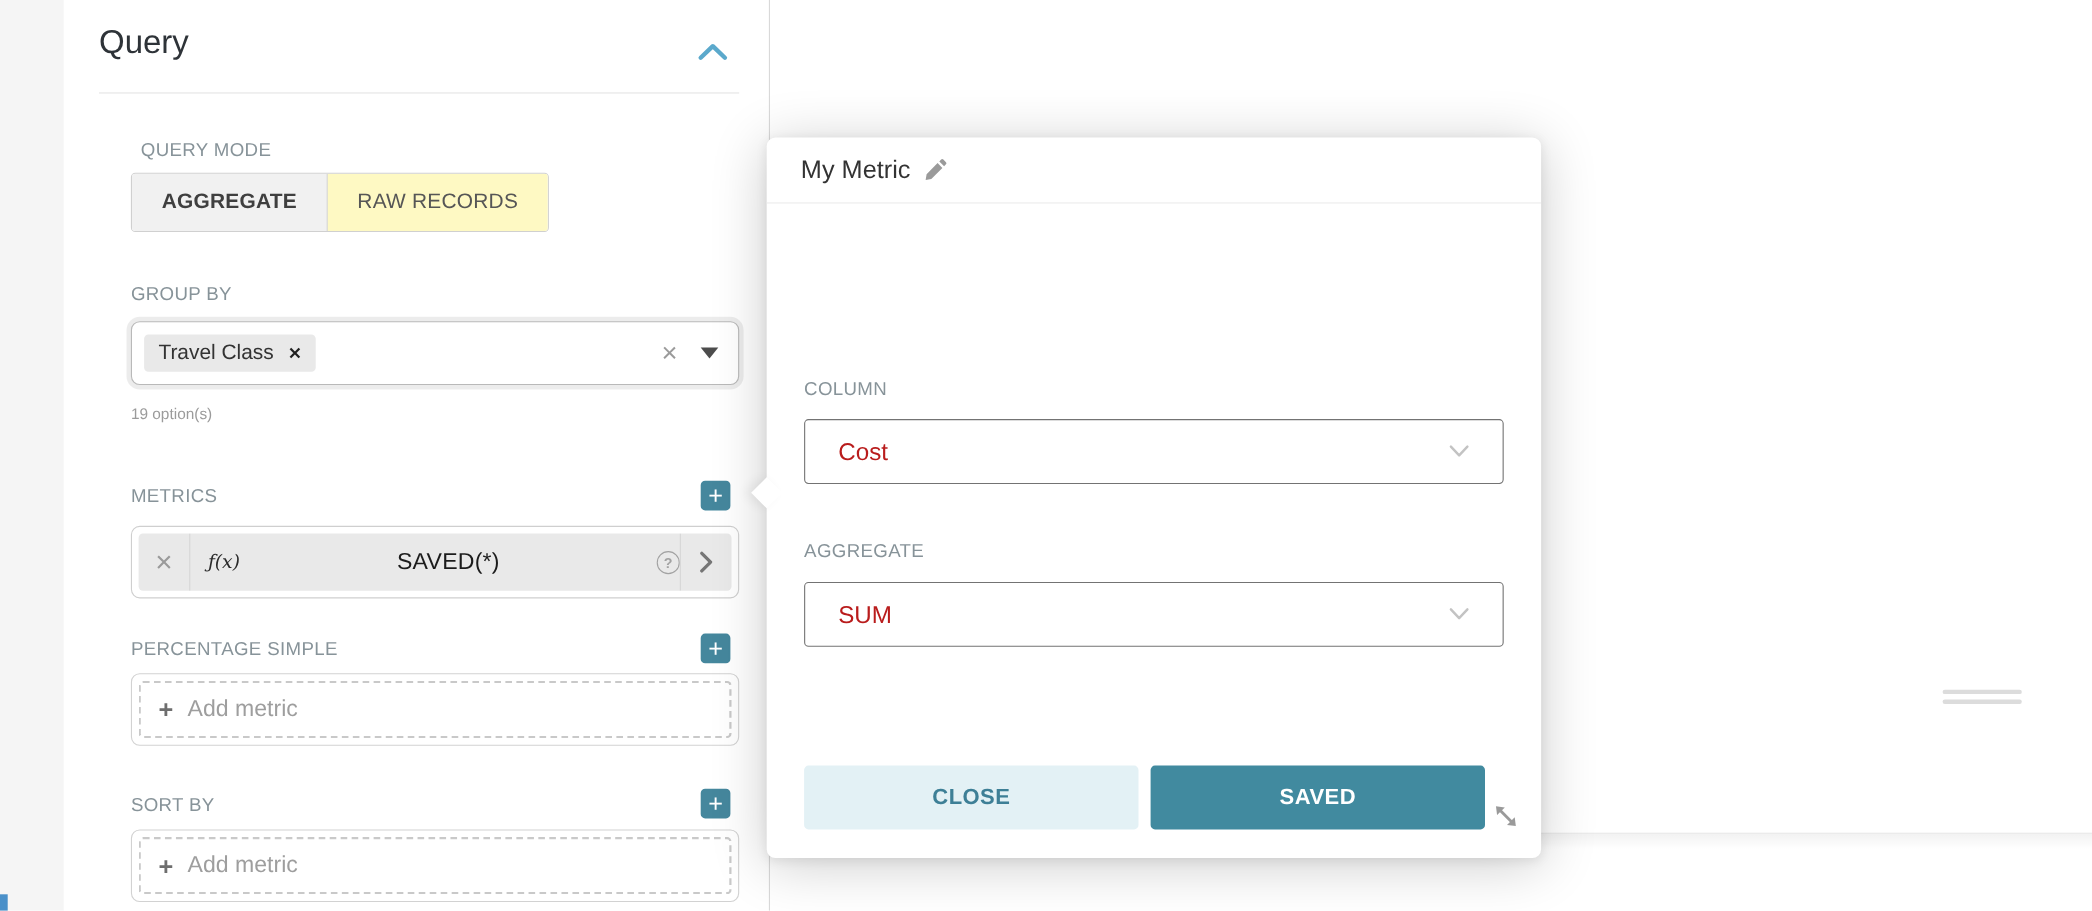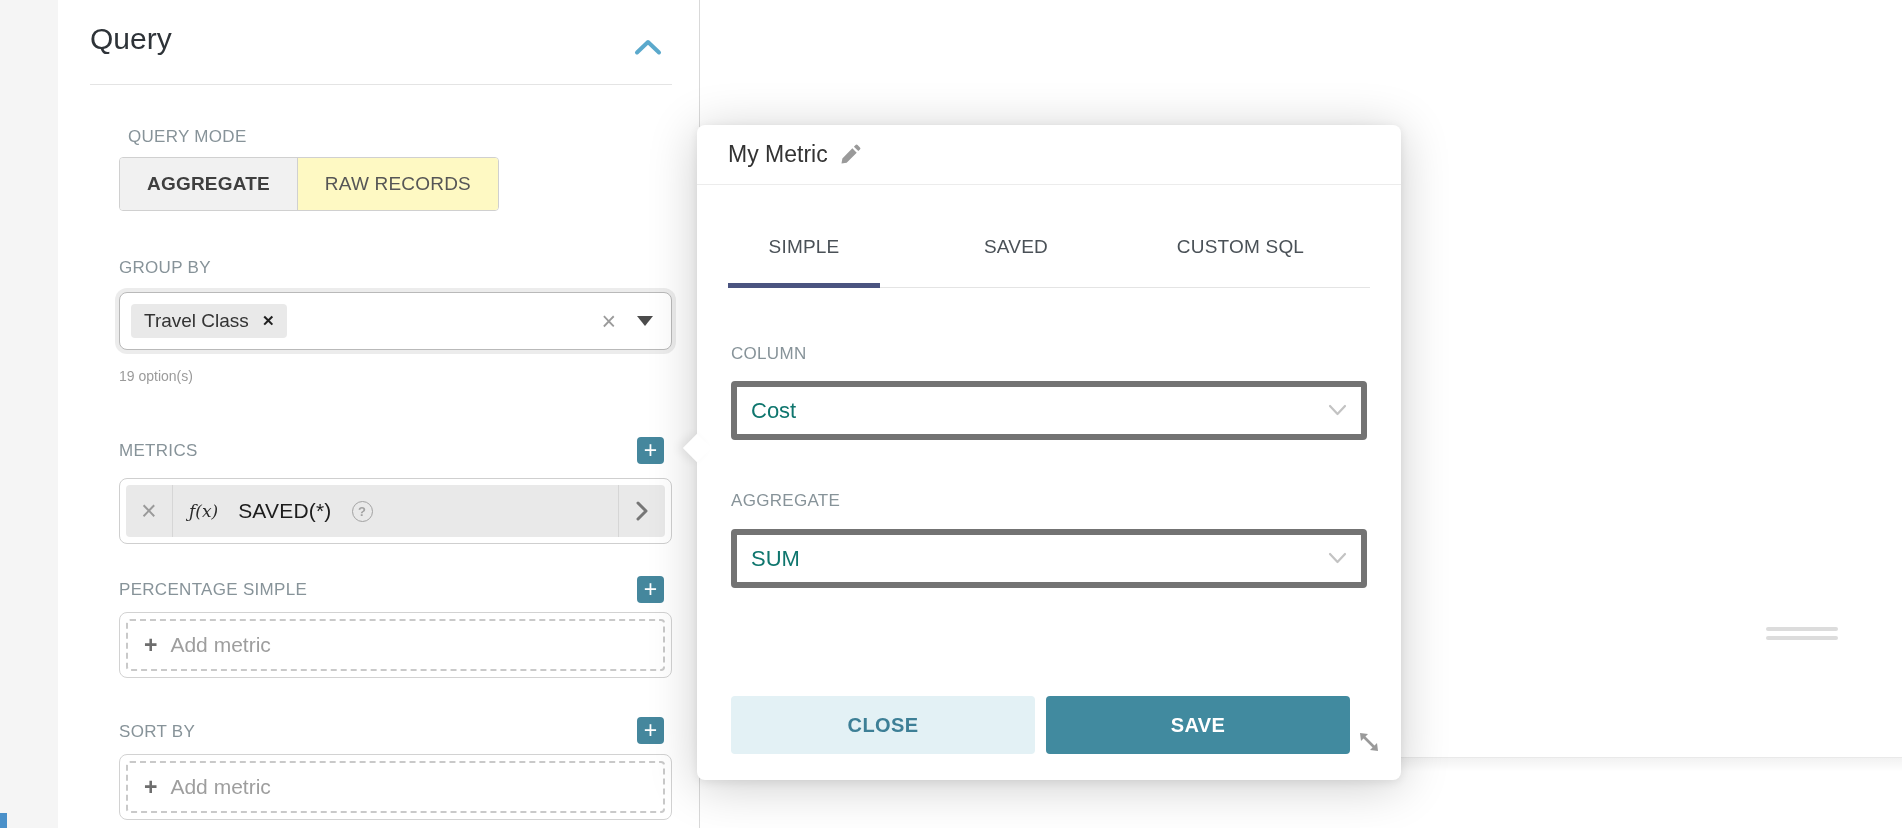--- a/index.html
+++ b/index.html
@@ -36,21 +36,21 @@
   .caret-down { width:0; height:0; border-left:8px solid transparent; border-right:8px solid transparent; border-top:10px solid #4c4c4c; cursor:pointer; }
   .hint { position:absolute; left:61px; top:368px; font-size:14px; color:#9b9b9b; }
 
   .add-btn { position:absolute; width:27px; height:27px; background:#45879d; border-radius:4px; color:#fff;
     font-size:23px; line-height:1; display:flex; align-items:center; justify-content:center; cursor:pointer; }
 
   .metric-box { position:absolute; left:61px; top:478px; width:553px; height:66px; border:1px solid #cfcfcf; border-radius:8px; padding:6px; background:#fff; }
   .metric-pill { height:100%; background:#e9e9e9; border-radius:4px; display:flex; align-items:center; overflow:hidden; cursor:pointer; }
   .pill-x { width:46px; text-align:center; color:#9a9a9a; font-size:27px; line-height:1; cursor:pointer; }
   .pill-div { width:1px; align-self:stretch; background:#d6d6d6; }
-  .pill-main { flex:1; display:flex; align-items:center; gap:20px; padding-left:16px; }
+  .pill-main { flex:1; display:flex; align-items:center; gap:20px; padding-left:16px;justify-content:space-between; }
   .fx { font-family:"DejaVu Serif", serif; font-style:italic; font-size:17px; color:#2b2b2b; }
   .metric-name { font-size:21px; color:#1c1c1c; letter-spacing:.2px; }
   .help-circle { width:21px; height:21px; border:1.5px solid #a2a2a2; border-radius:50%; color:#a2a2a2;
     font-size:13px; font-weight:700; display:flex; align-items:center; justify-content:center; cursor:pointer; }
   .pill-arrow { width:46px; display:flex; align-items:center; justify-content:center; cursor:pointer; }
 
   .dashed-box { position:absolute; width:553px; height:66px; border:1px solid #d2d2d2; border-radius:8px; padding:6px; background:#fff; }
   .dashed-inner { height:100%; border:2px dashed #c9c9c9; border-radius:4px; display:flex; align-items:center; gap:13px; padding-left:16px; cursor:pointer; }
   .dashed-plus { color:#6e6e6e; font-size:23px; font-weight:600; line-height:1; }
   .dashed-text { color:#9e9e9e; font-size:21px; }
@@ -72,22 +72,22 @@
   .edit-pencil { margin-left:12px; display:flex; cursor:pointer; }
 
   .tabs { position:absolute; left:31px; top:60px; width:642px; height:103px; border-bottom:1px solid #e4e4e4; display:flex; align-items:center; padding-top:22px; }
   .tab { text-align:center; font-size:19px; color:#4a5157; letter-spacing:.2px; position:relative; height:100%; display:flex; align-items:center; justify-content:center; cursor:pointer; }
   .tab-simple { width:152px; }
   .tab-saved { width:152px; margin-left:60px; }
   .tab-custom { width:225px; margin-left:36px; }
   .tab.active::after { content:""; position:absolute; left:0; bottom:-1px; width:100%; height:5px; background:#4a5480; }
 
   .pop-label { position:absolute; color:#879399; font-size:17px; letter-spacing:.3px; }
-  .select-box { position:absolute; width:636px; height:59px; border:6px solid #737373; border-radius:4px; background:#fff;
-    display:flex; align-items:center; justify-content:space-between; padding:0 14px; font-size:22px; color:#0f766e; cursor:pointer; }
+  .select-box { position:absolute; width:636px; height:59px; border:1px solid #737373; border-radius:4px; background:#fff;
+    display:flex; align-items:center; justify-content:space-between; padding:0 30px; font-size:22px; color:#b91c1c; cursor:pointer; }
 
   .btn { position:absolute; width:304px; height:58px; border-radius:4px; display:flex; align-items:center; justify-content:center;
     font-size:20px; font-weight:700; letter-spacing:.4px; cursor:pointer; }
   .btn-close { left:34px; top:571px; background:#e3f1f5; color:#3d7f96; }
   .btn-save { left:349px; top:571px; background:#418a9f; color:#ffffff; }
   .resize-handle { position:absolute; left:655px; top:600px; width:34px; height:34px; display:flex; align-items:center; justify-content:center; cursor:nwse-resize; }
 </style>
 </head>
 <body>
 
@@ -173,44 +173,39 @@
 
   <div class="popover-header">
     <span class="popover-title">My Metric</span>
     <span class="edit-pencil">
       <svg width="21" height="21" viewBox="0 0 24 24">
         <path d="M14.1 4.9l5 5L7.6 21.4l-5.9 1 1-5.9L14.1 4.9z M15.9 3.1l1.9-1.9a1.6 1.6 0 012.3 0l2.7 2.7a1.6 1.6 0 010 2.3l-1.9 1.9-5-5z" fill="#9a9a9a"></path>
       </svg>
     </span>
   </div>
 
-  <div class="tabs">
-    <div class="tab tab-simple active">SIMPLE</div>
-    <div class="tab tab-saved">SAVED</div>
-    <div class="tab tab-custom">CUSTOM SQL</div>
-  </div>
 
   <div class="pop-label" style="left:34px; top:219px;">COLUMN</div>
   <div class="select-box" style="left:34px; top:256px;">
     <span>Cost</span>
     <svg width="19" height="13" viewBox="0 0 19 13">
       <path d="M2 2l7.5 8L17 2" fill="none" stroke="#c3c3c3" stroke-width="2.2" stroke-linecap="round" stroke-linejoin="round"></path>
     </svg>
   </div>
 
   <div class="pop-label" style="left:34px; top:366px;">AGGREGATE</div>
   <div class="select-box" style="left:34px; top:404px;">
     <span>SUM</span>
     <svg width="19" height="13" viewBox="0 0 19 13">
       <path d="M2 2l7.5 8L17 2" fill="none" stroke="#c3c3c3" stroke-width="2.2" stroke-linecap="round" stroke-linejoin="round"></path>
     </svg>
   </div>
 
   <div class="btn btn-close">CLOSE</div>
-  <div class="btn btn-save">SAVE</div>
+  <div class="btn btn-save">SAVED</div>
 
   <div class="resize-handle">
     <svg width="26" height="26" viewBox="0 0 26 26">
       <line x1="7" y1="7" x2="19" y2="19" stroke="#9a9a9a" stroke-width="2.6"></line>
       <polygon points="4,4 12,5 5,12" fill="#9a9a9a"></polygon>
       <polygon points="22,22 14,21 21,14" fill="#9a9a9a"></polygon>
     </svg>
   </div>
 </div>
 

